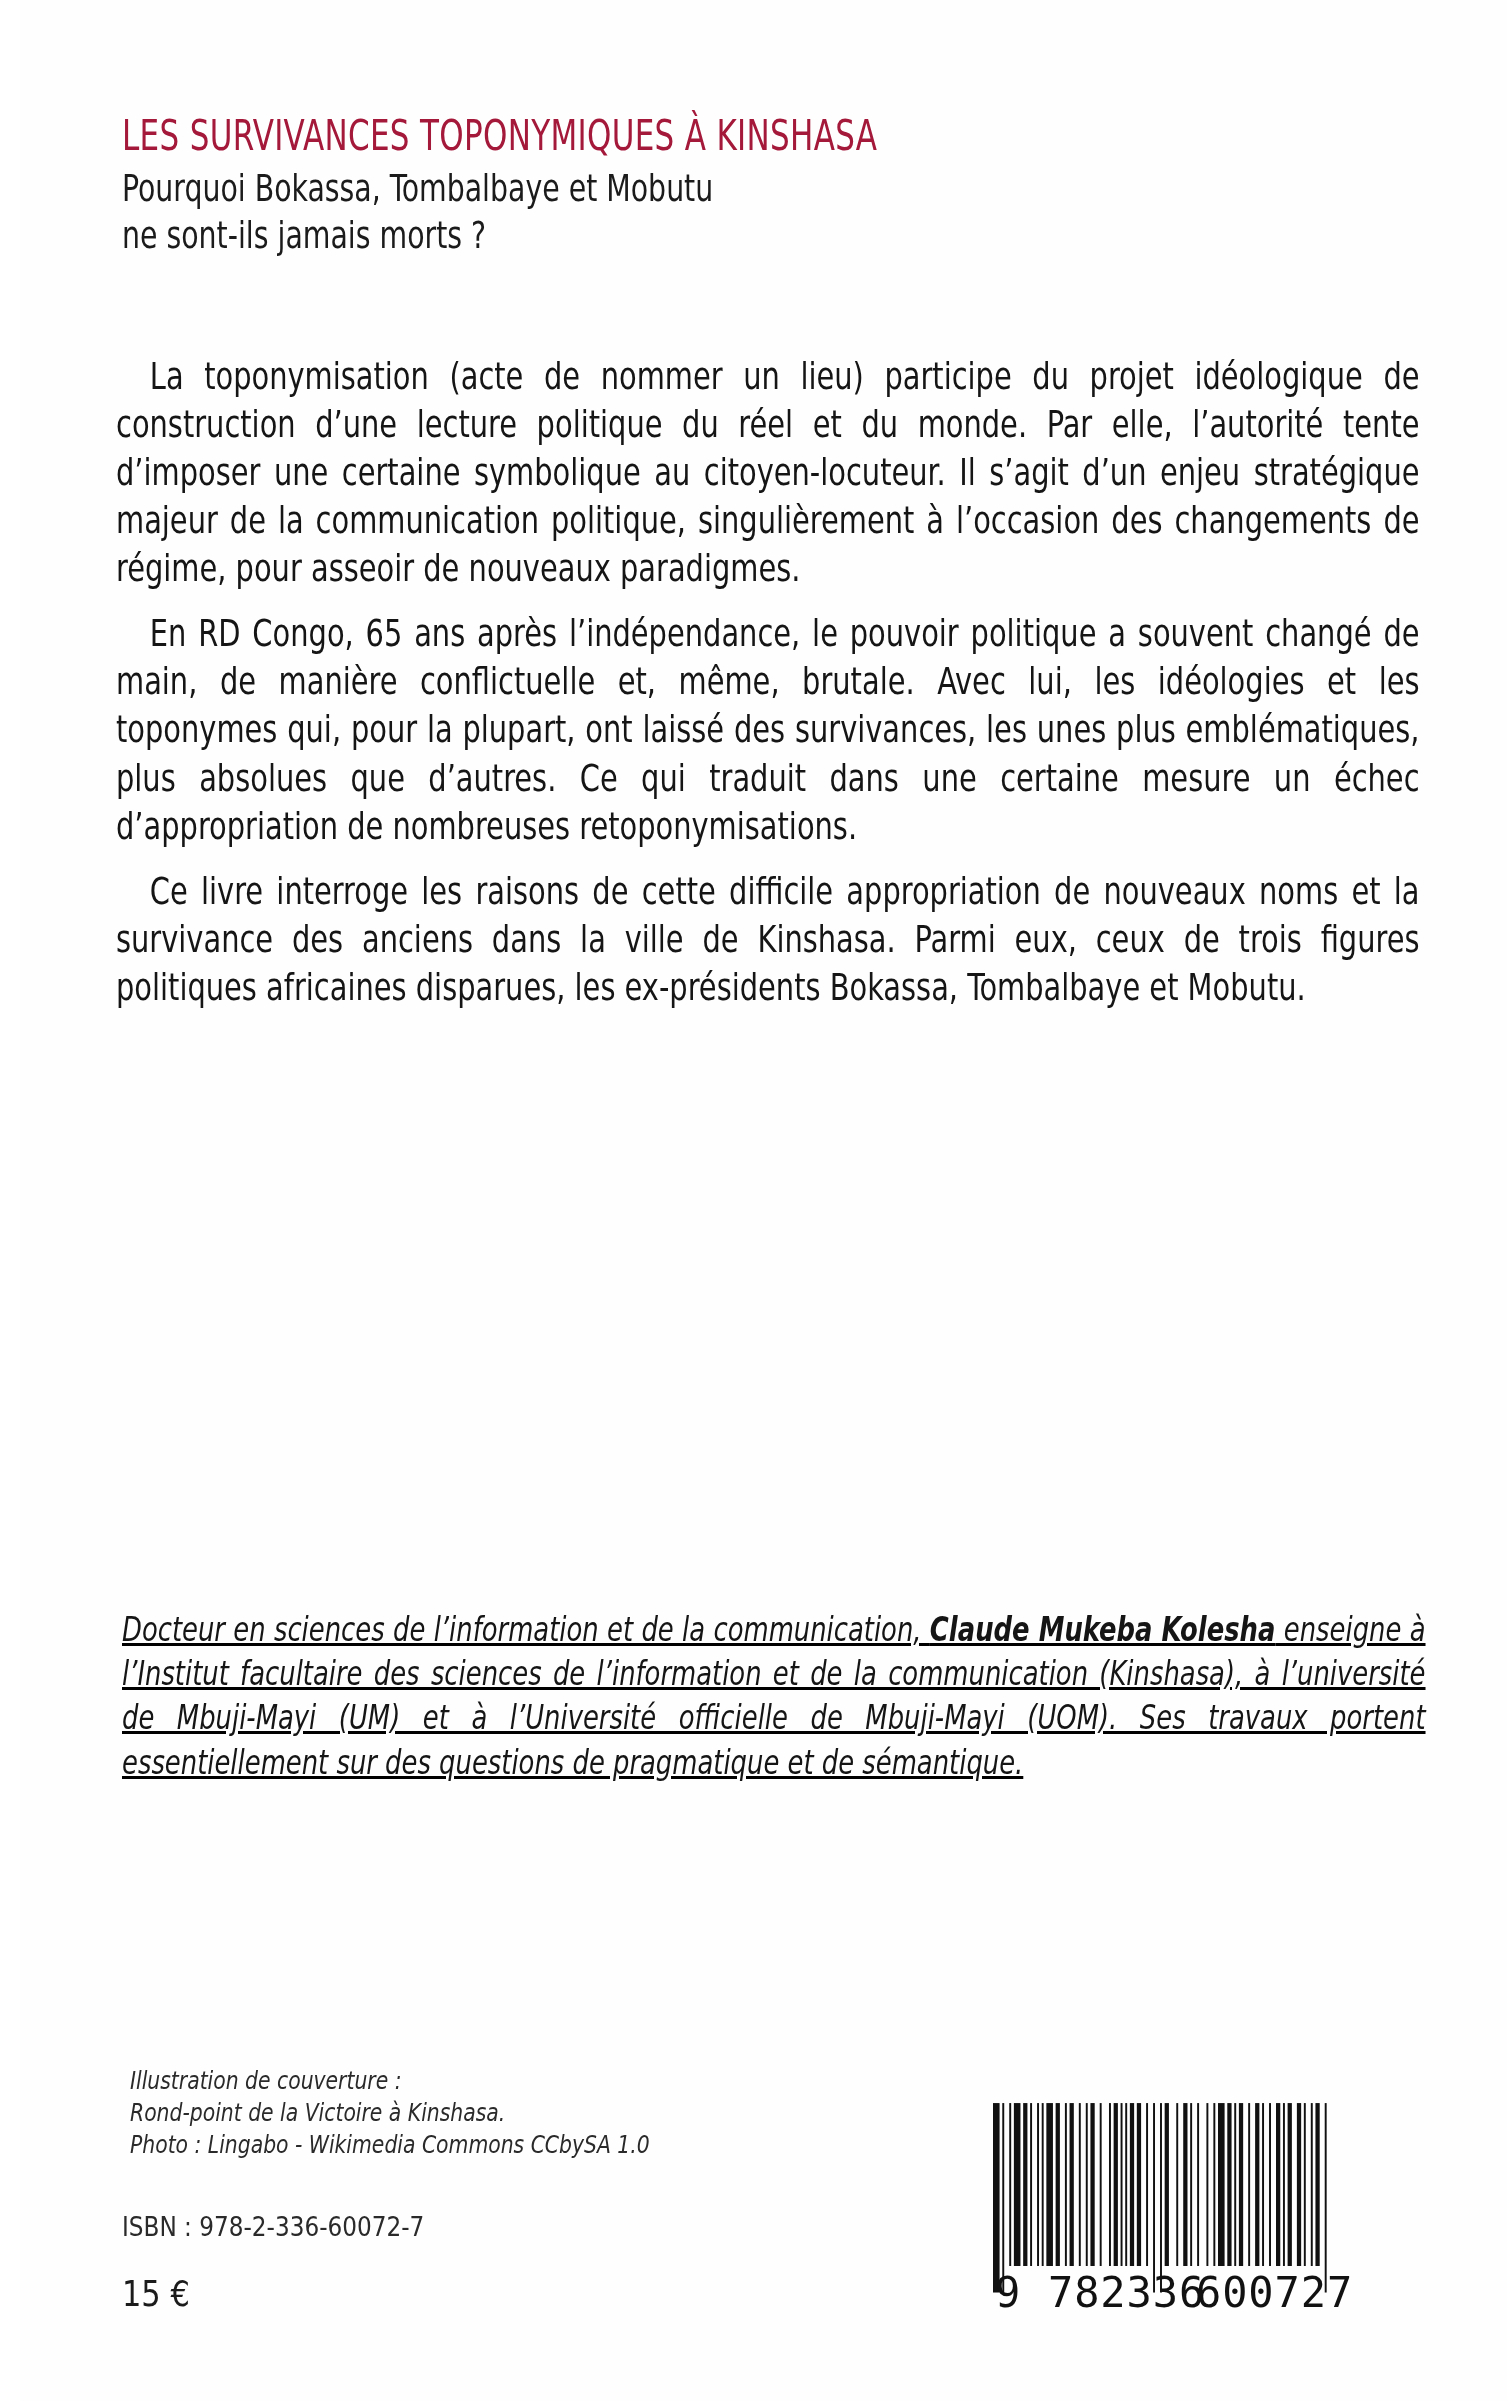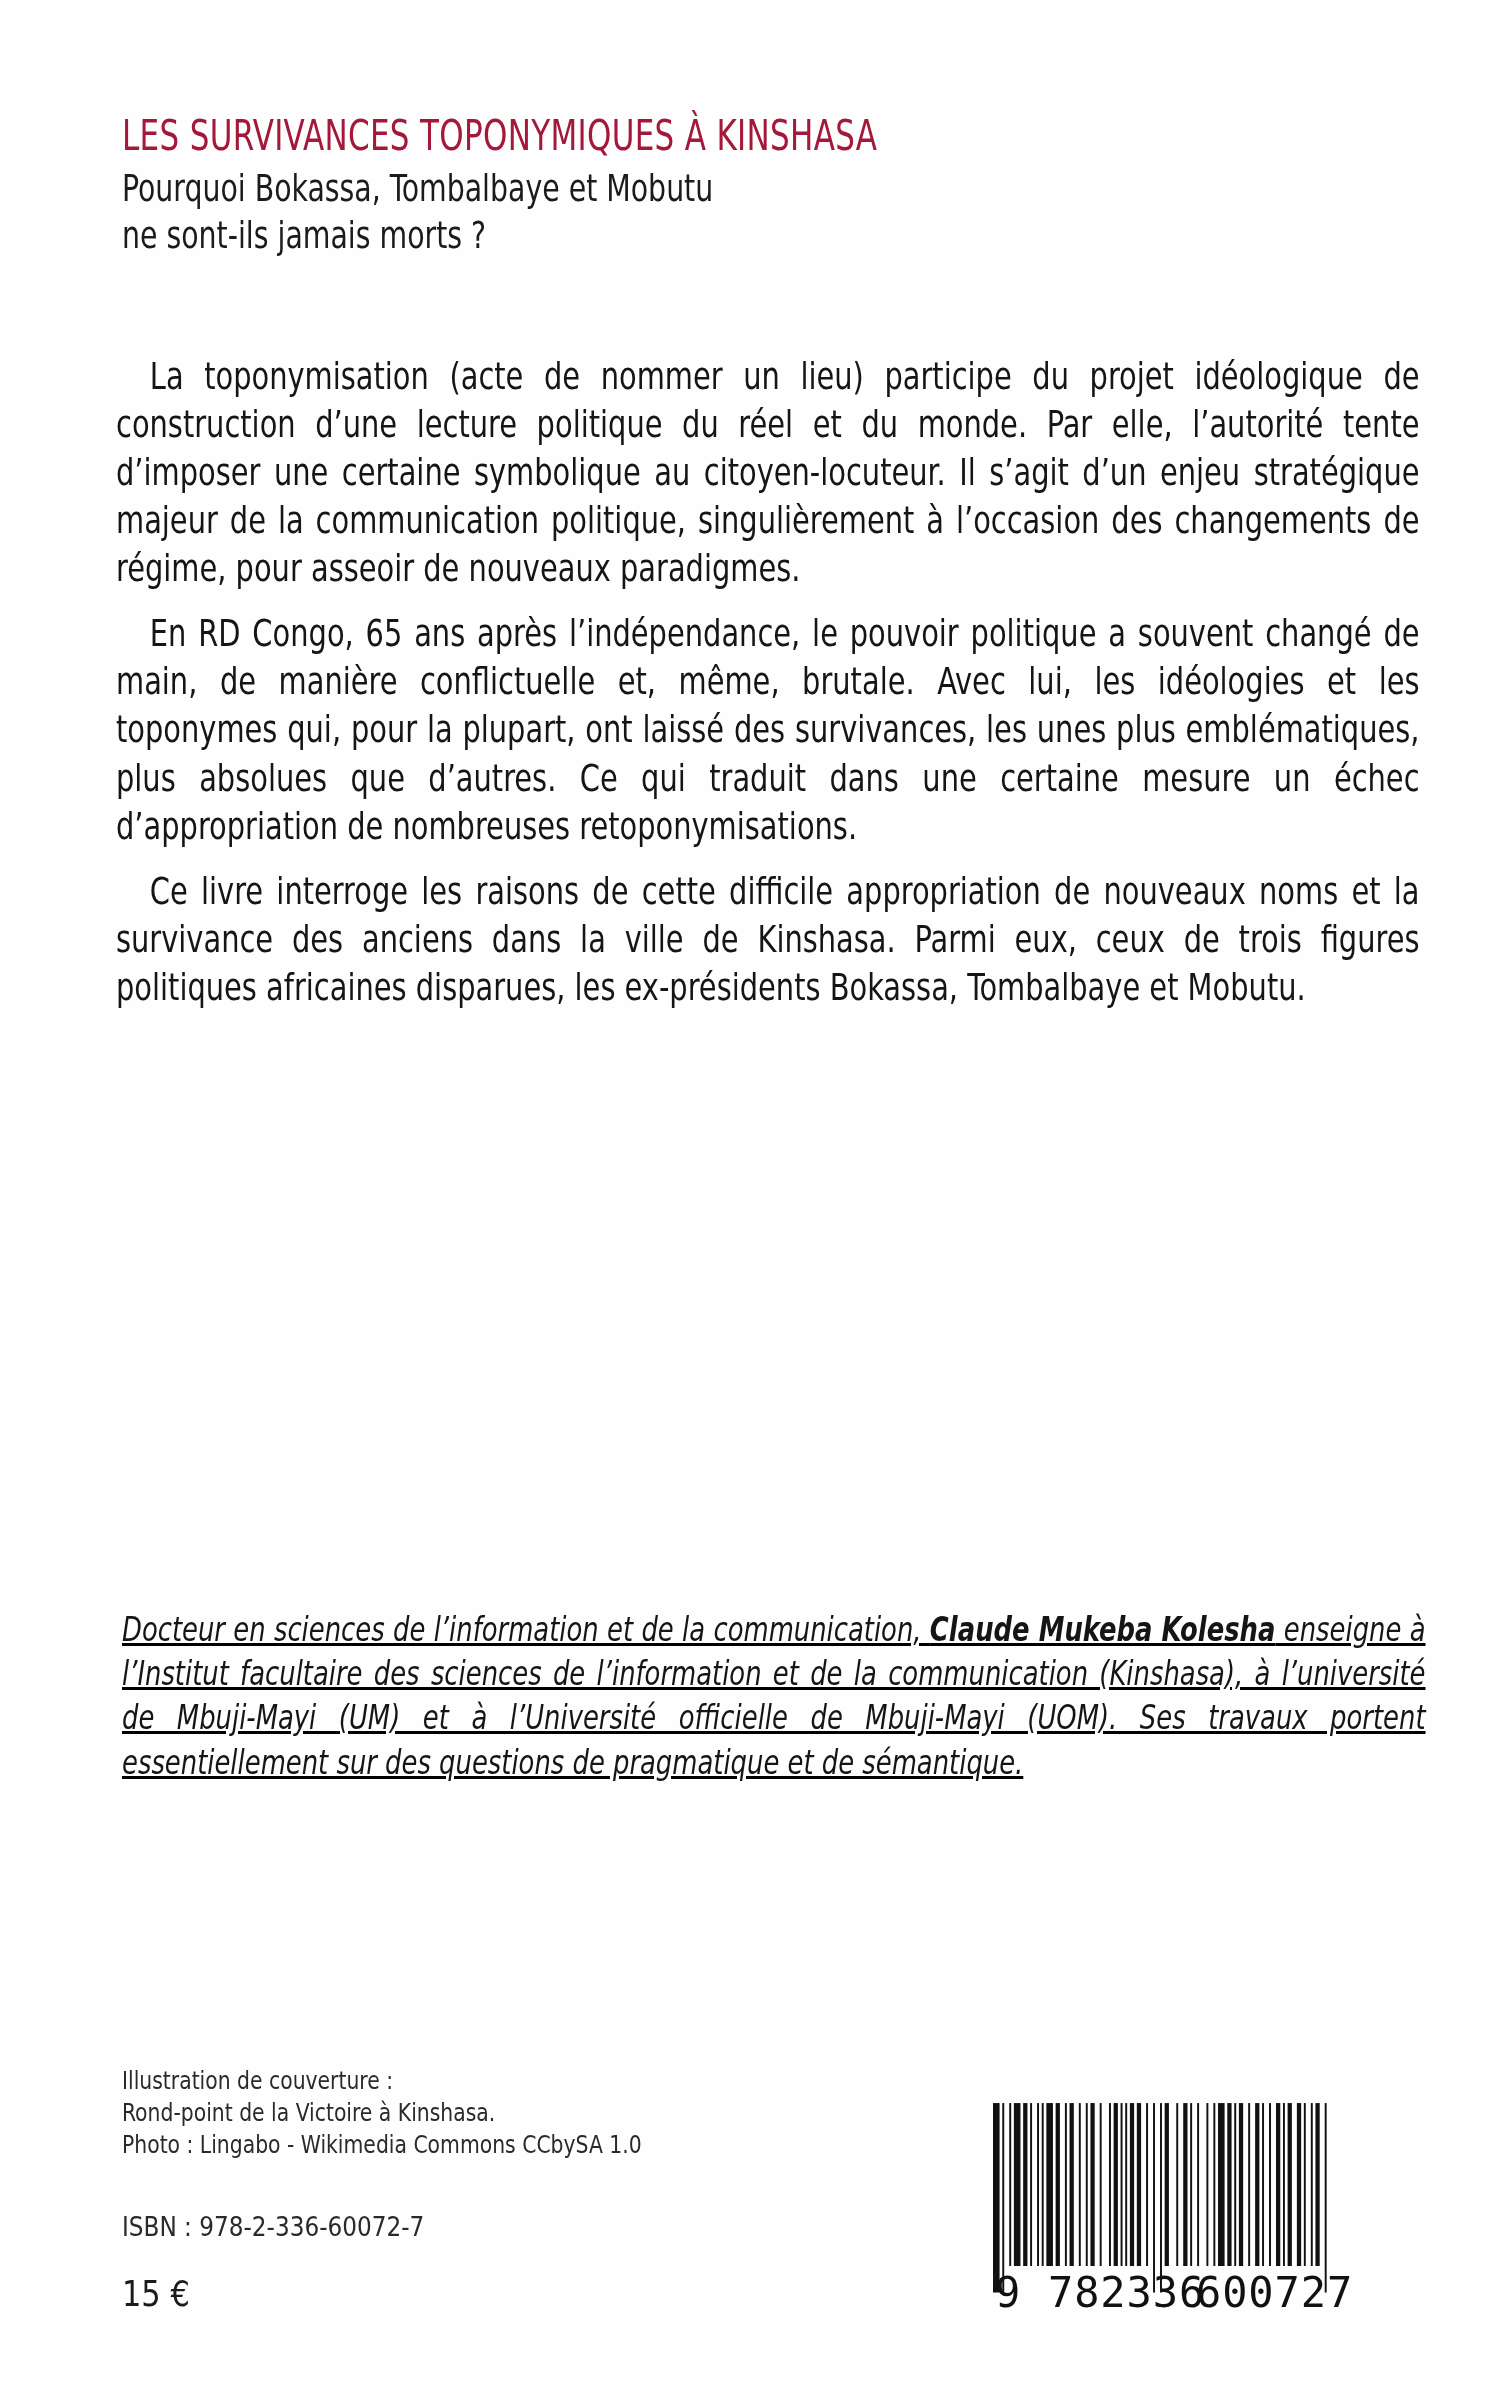--- a/index.html
+++ b/index.html
@@ -99,23 +99,24 @@
     width: 118.3%;
   }
   .bio .author-name {
     font-weight: bold;
     font-style: italic;
   }
 
   
   .credits {
     position: absolute;
-    left: 102px;
+    left: 110px;
     top: 2065px;
     width: 852px;
+    font-style: italic;
   }
   .credits .line {
     font-family: "DejaVu Sans Condensed", "Liberation Sans Narrow", "Liberation Sans", sans-serif;
     font-stretch: condensed;
     color: #2a2a2a;
     font-size: 24.6px;
     line-height: 1.30;
     white-space: nowrap;
     transform: scaleX(0.92);
     transform-origin: left top;

